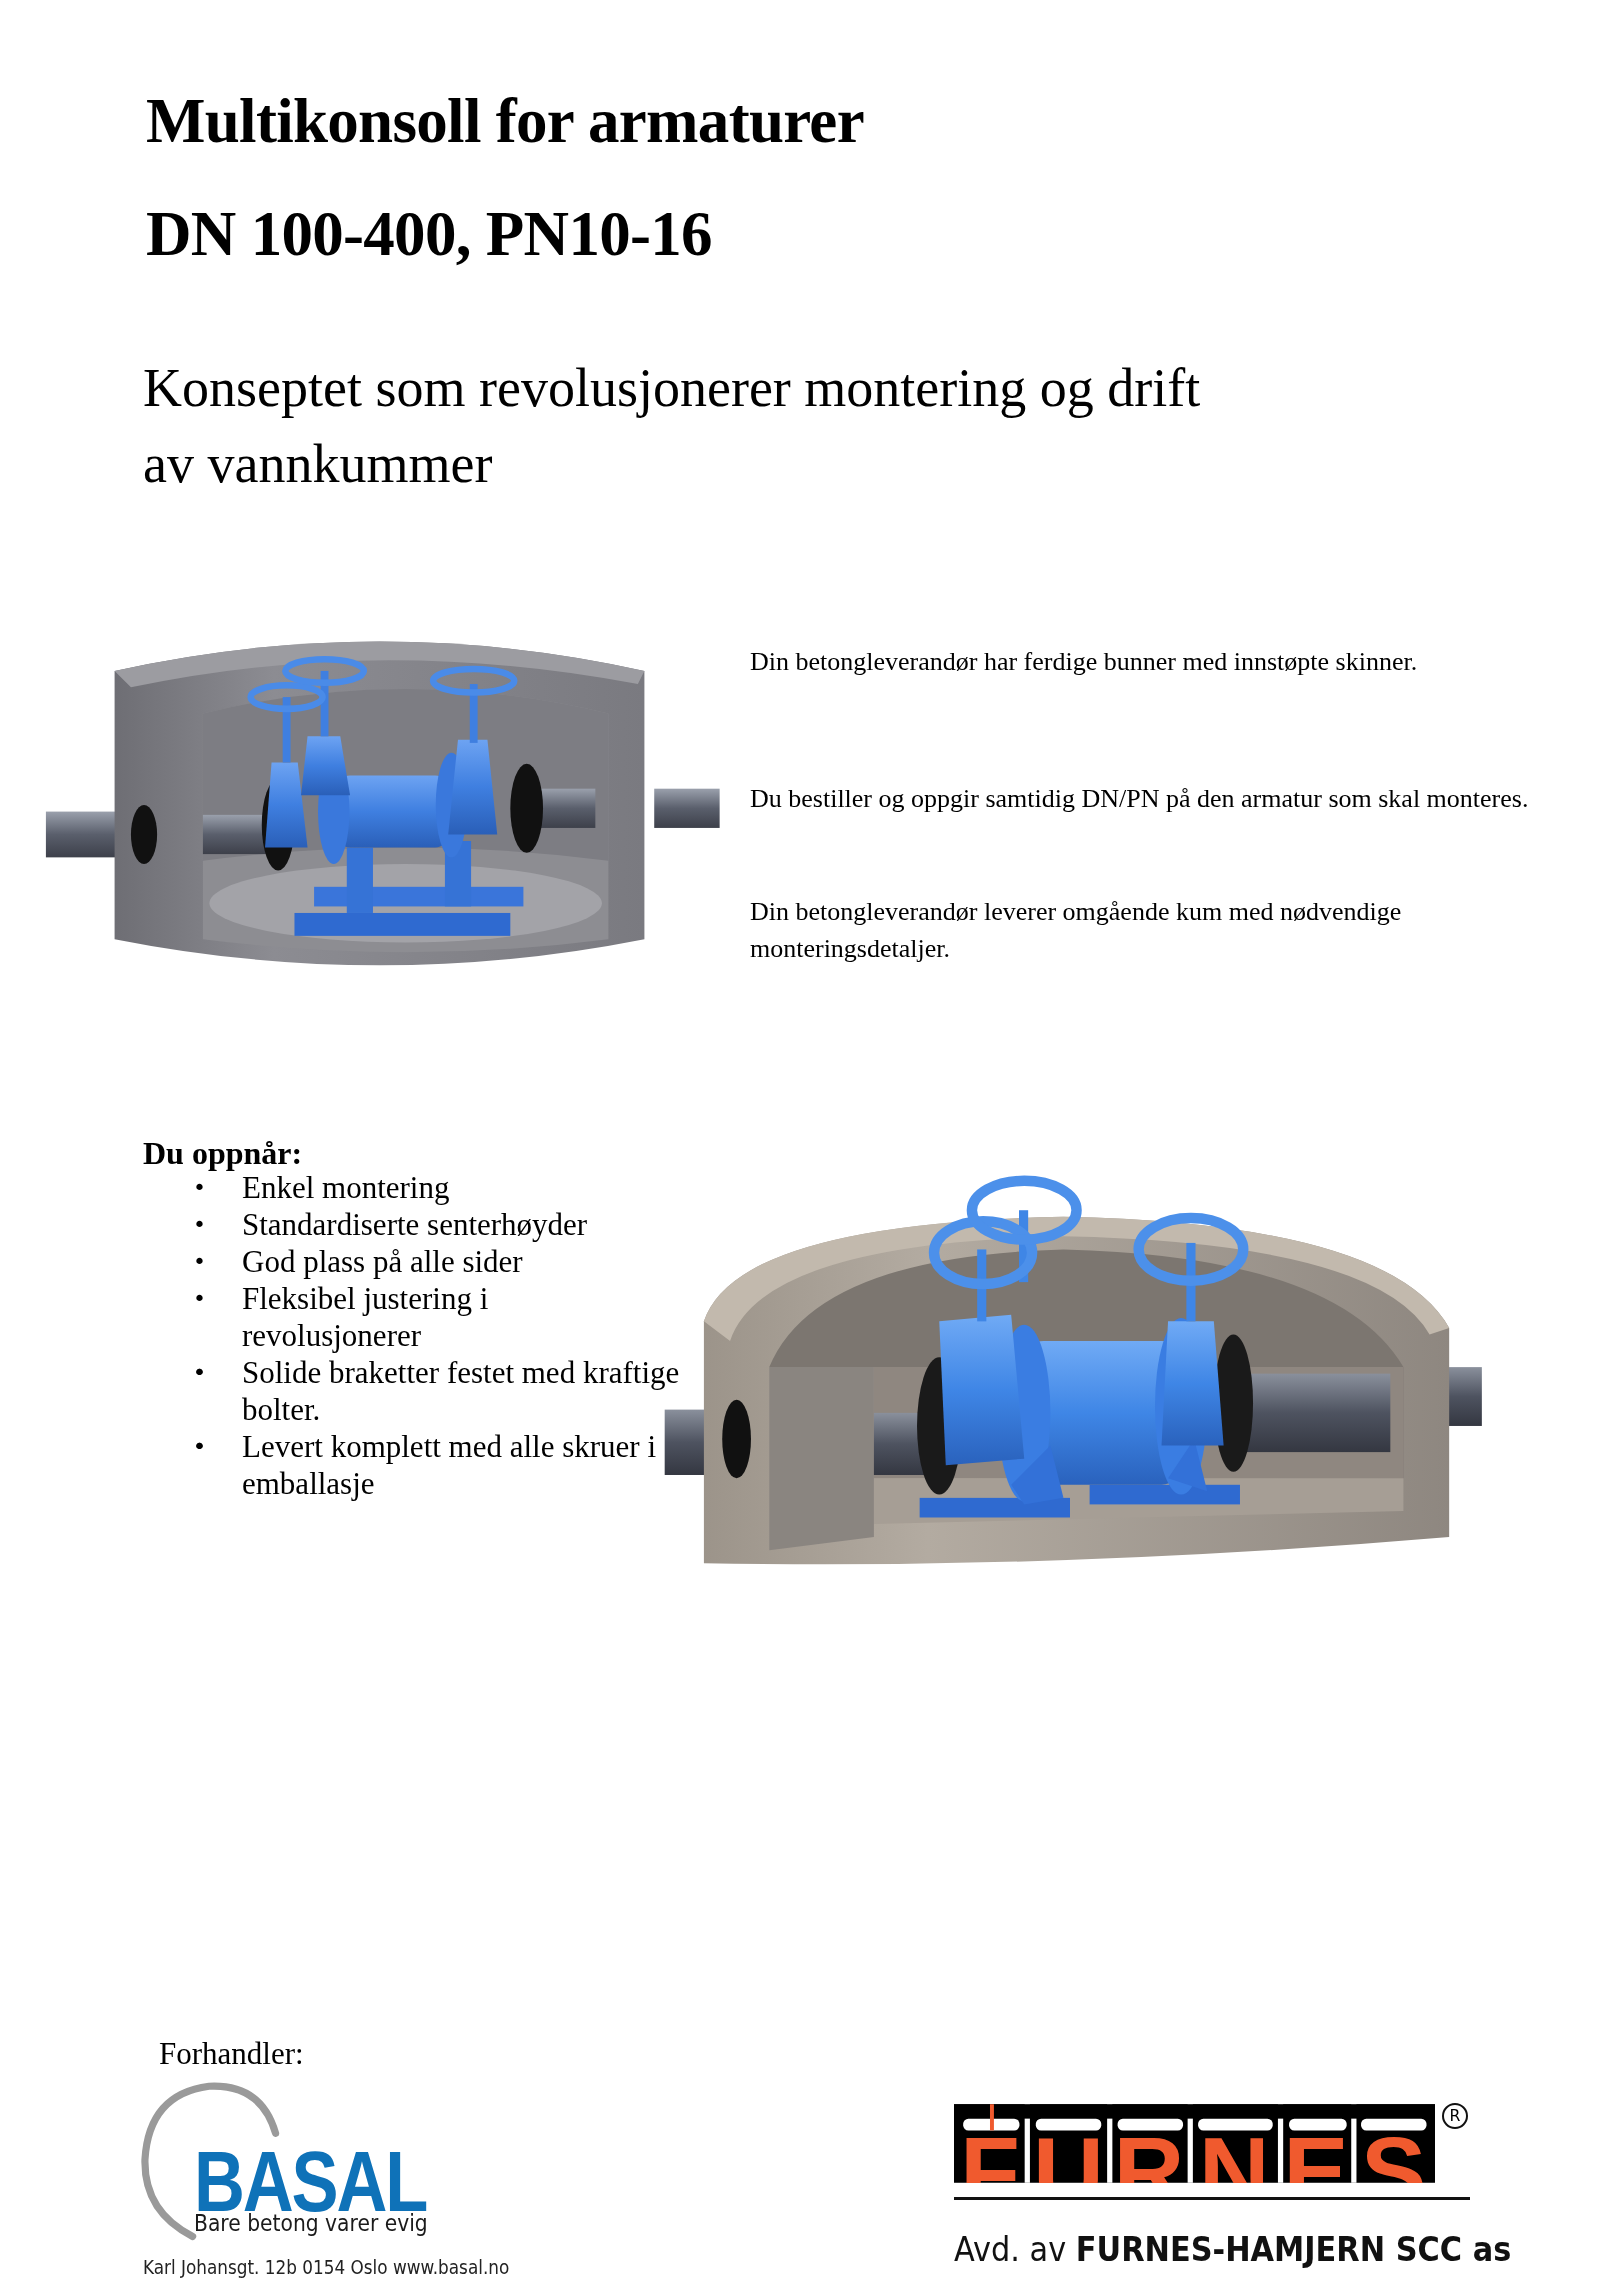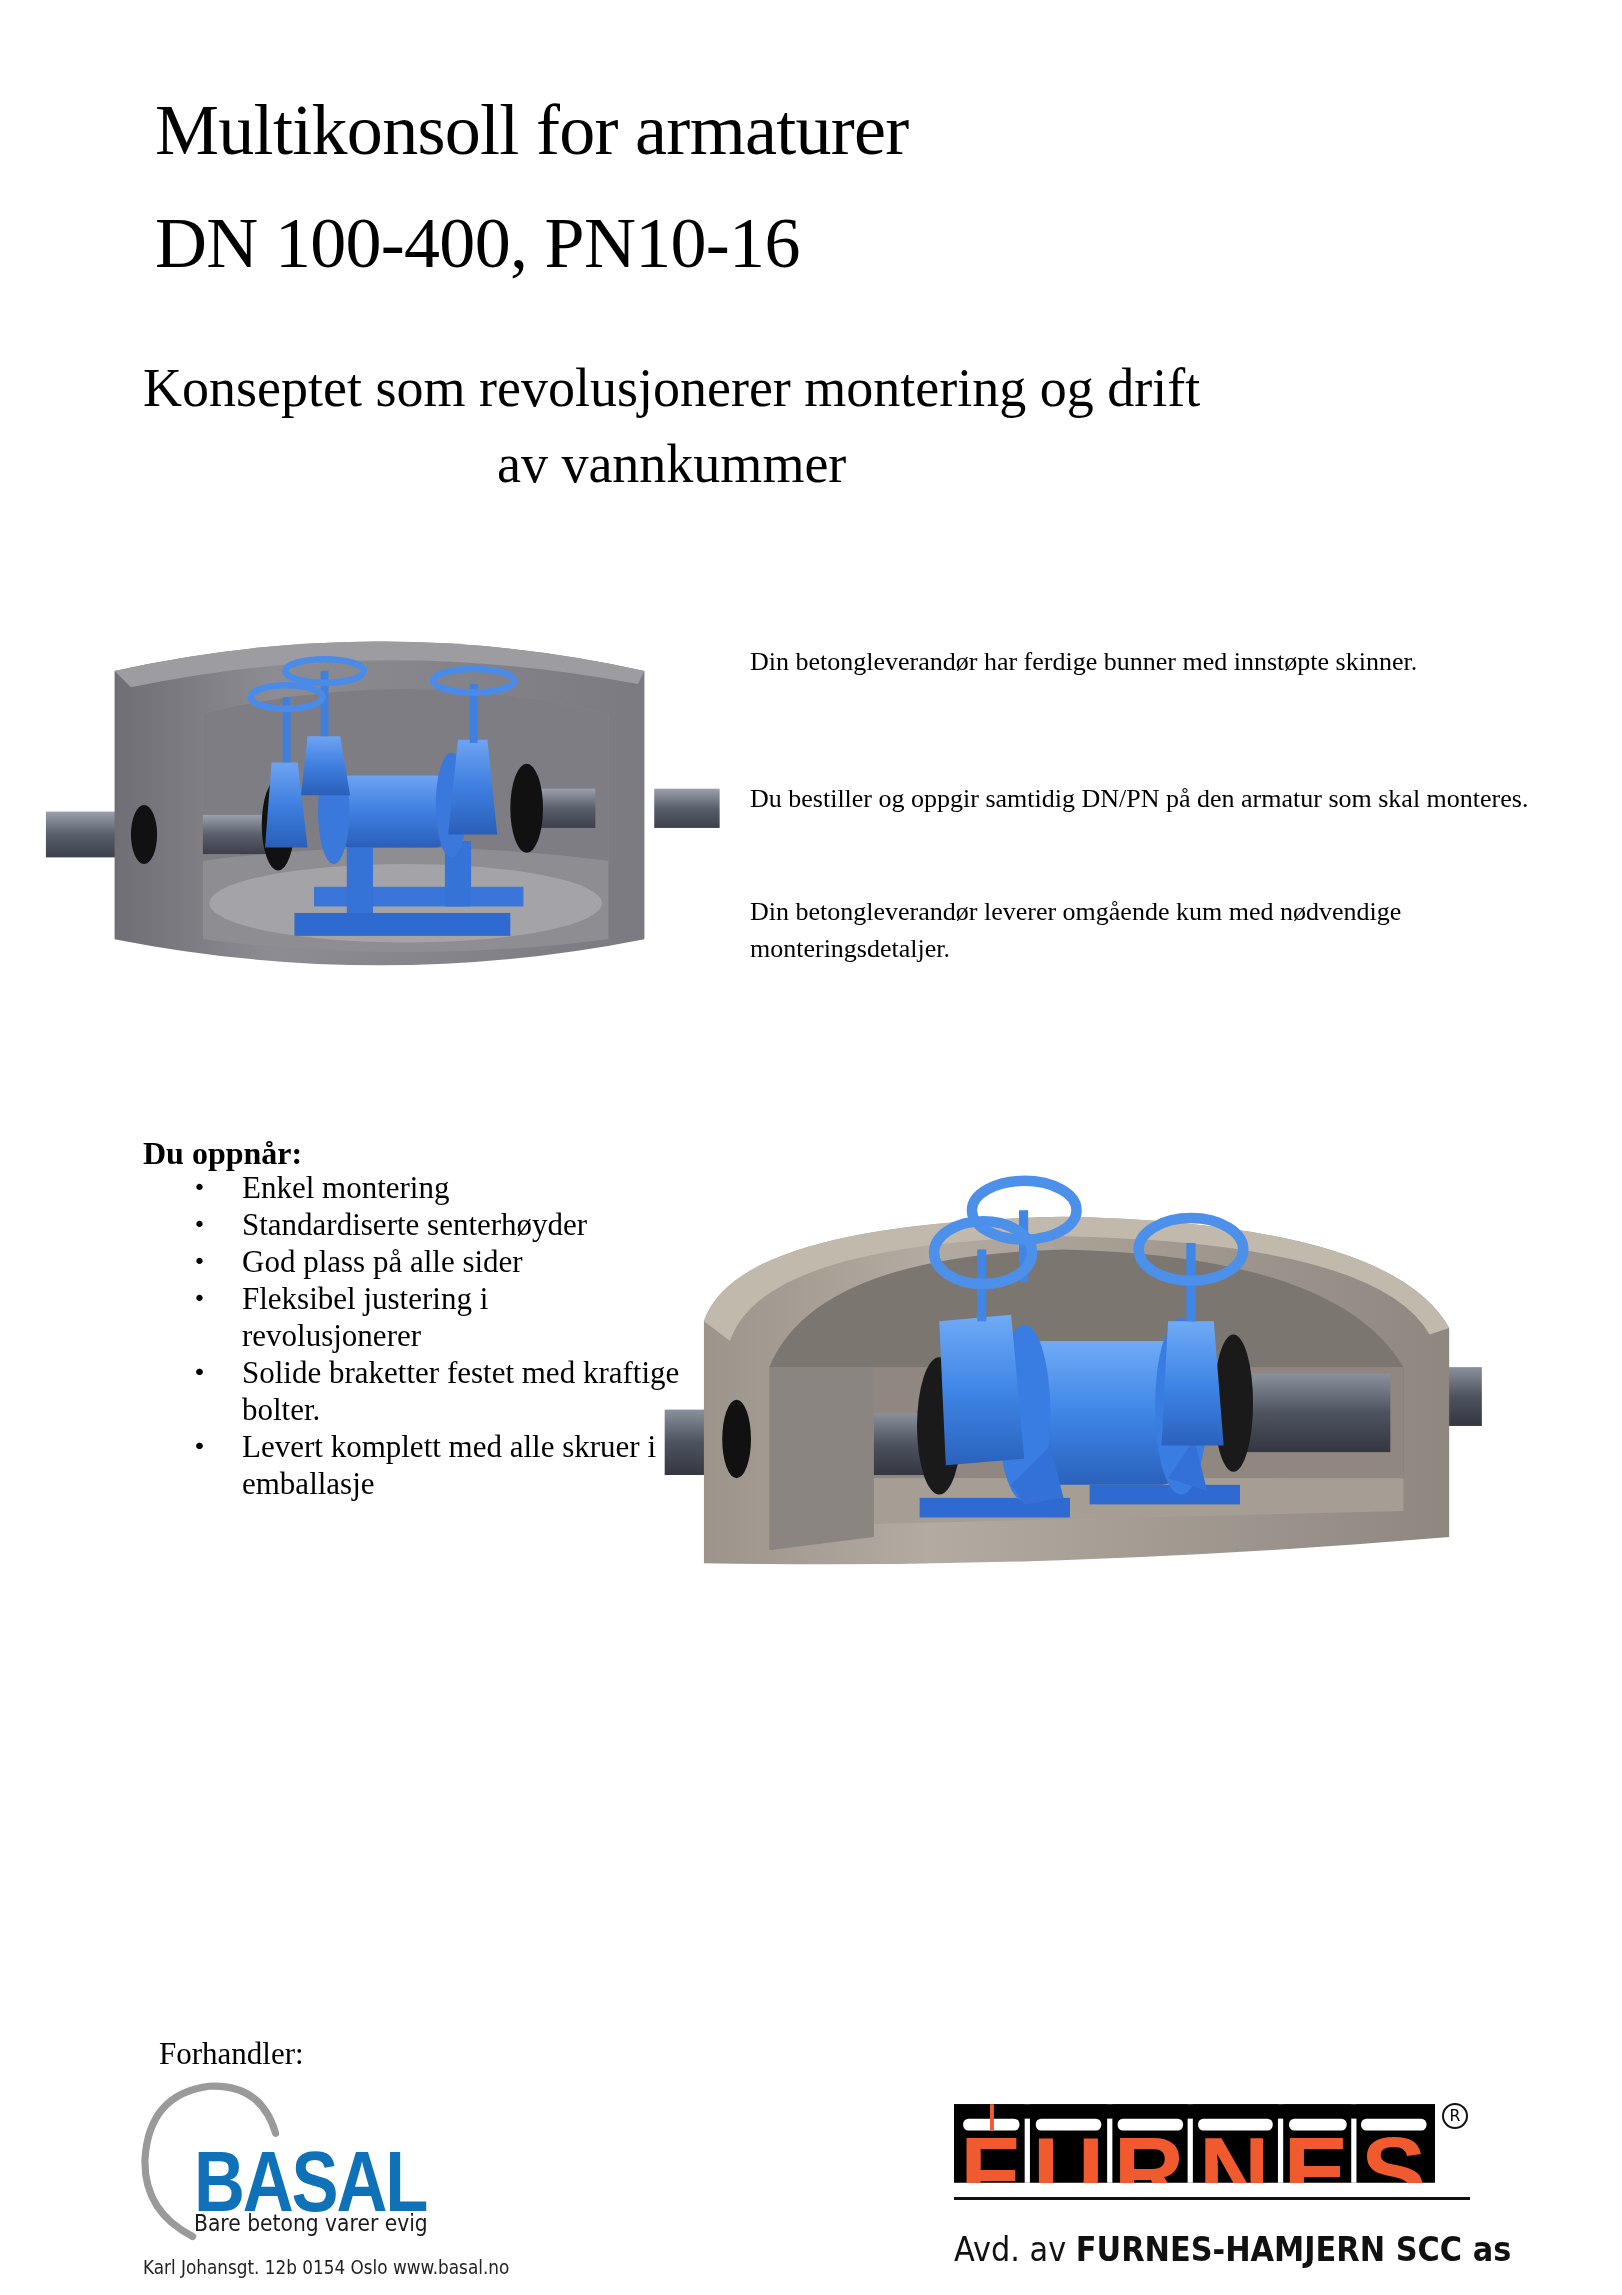--- a/index.html
+++ b/index.html
@@ -1,19 +1,19 @@
 <!DOCTYPE html>
 <html style="font-size:10.5px"><head>
 <meta charset="utf-8">
 <style>
   html, body { margin:0; padding:0; background:#ffffff; }
   body { width:1623px; height:2295px; position:relative; overflow:hidden; font-family:"Liberation Serif", "DejaVu Serif", serif; color:#000; }
   .abs { position:absolute; }
-  .title { left:143px; top:62px; font-size:72px; line-height:113px; margin:12px; font-weight:normal; white-space:nowrap; letter-spacing:-0.7px; }
-  .subtitle { left:143px; top:350px; font-size:54px; line-height:76px; margin:0; font-weight:normal; white-space:nowrap;text-align:center; }
+  .title { left:143px; top:62px; font-size:63px; line-height:113px; margin:3px; font-weight:bold; white-space:nowrap; letter-spacing:-0.7px; }
+  .subtitle { left:143px; top:350px; font-size:54px; line-height:76px; margin:0; font-weight:normal; white-space:nowrap; }
   .para { left:734px; font-size:26px; line-height:37px; margin:16px; width:785px; }
   .para p { margin:0; }
   .list-heading { left:143px; top:1135px; font-size:32px; line-height:37px; font-weight:bold; margin:0; }
   .benefits { left:143px; top:1169px; margin:0; padding:0; list-style:none; font-size:31px; line-height:37px; width:576px; }
   .benefits li { position:relative; padding-left:99px; }
   .benefits li .bullet { position:absolute; left:50px; top:0; font-family:"DejaVu Sans", sans-serif; font-size:22px; }
   .illustration { position:absolute; }
   .forhandler { left:143px; top:2019px; font-size:31px; line-height:37px; margin:16px; }
   .basal-word { position:absolute; left:194px; top:2138px; font-family:"Liberation Sans", "DejaVu Sans", sans-serif; font-weight:bold; font-size:86px; line-height:86px; color:#0f72b8; letter-spacing:-2.6px; transform:scaleX(0.82); transform-origin:left top; }
   .basal-tag { position:absolute; left:194px; top:2210px; font-family:"DejaVu Sans", "Liberation Sans", sans-serif; font-size:23.6px; line-height:26px; color:#1a1a1a; transform:scaleX(0.86); transform-origin:left top; white-space:nowrap; }

